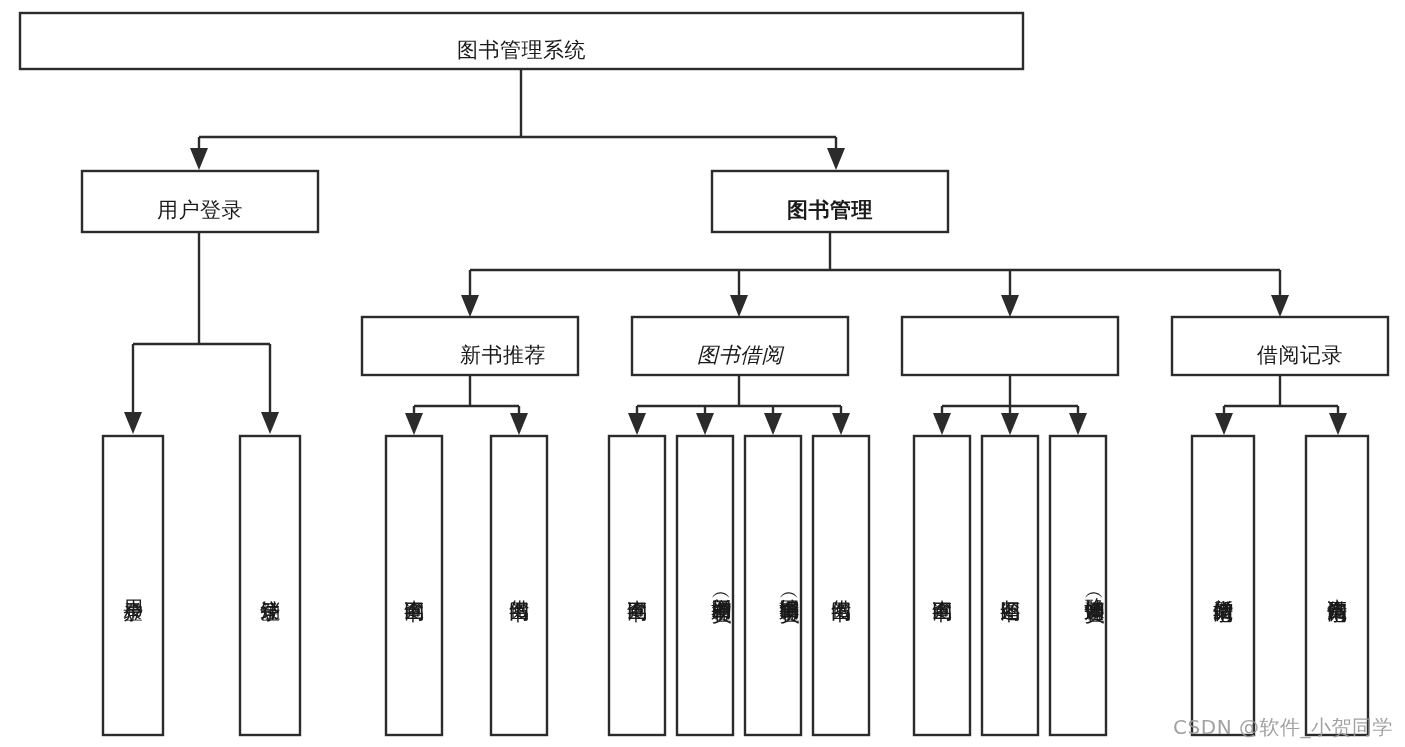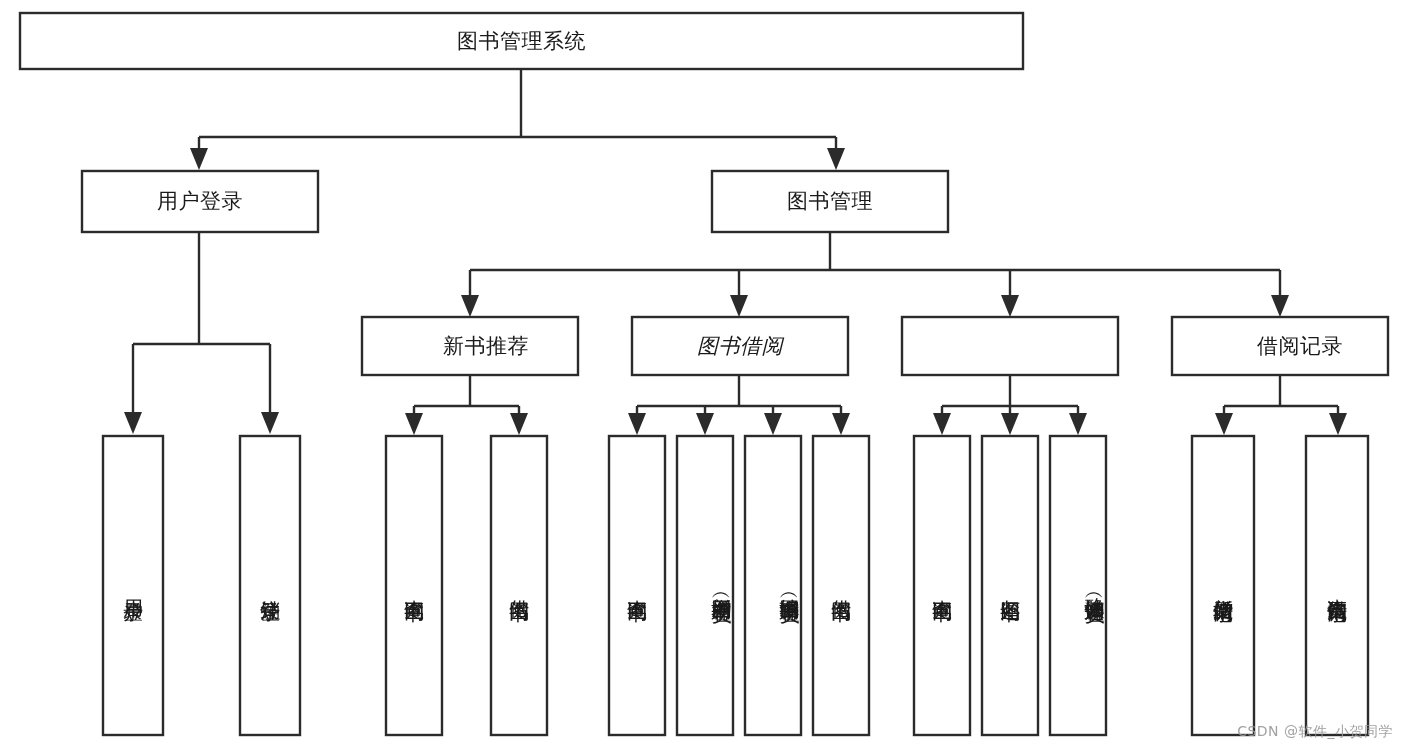--- a/index.html
+++ b/index.html
@@ -45,39 +45,40 @@
     position: absolute;
     display: flex;
     align-items: center;
     justify-content: center;
     color: #1a1a1a;
     font-size: 21px;
     line-height: 1.25;
     letter-spacing: 0.5px;
     white-space: nowrap;
     pointer-events: none;
+    margin-top: 9px;
   }
   .node-label-v {
     position: absolute;
     display: flex;
     align-items: center;
     justify-content: center;
     color: #1a1a1a;
     font-size: 20px;
     line-height: 1.18;
     letter-spacing: 1px;
     writing-mode: vertical-rl;
     text-orientation: upright;
     pointer-events: none;
   }
   .watermark {
     position: absolute;
     right: 12px;
     bottom: 6px;
-    font-size: 14px;
+    font-size: 20px;
     color: #9a9a9a;
     letter-spacing: 0.5px;
     white-space: nowrap;
     opacity: 0.92;
   }
 </style>
 </head>
 <body>
 
 <div id="diagram-root">
@@ -187,23 +188,23 @@
     <rect class="node-rect" x="982" y="436" width="56" height="299"></rect>
     <rect class="node-rect" x="1050" y="436" width="56" height="299"></rect>
 
     <rect class="node-rect" x="1192" y="436" width="62" height="299"></rect>
     <rect class="node-rect" x="1306" y="436" width="62" height="299"></rect>
   </svg>
 
   <div class="node-label-h" style="left:20px; top:13px; width:1003px; height:56px;">图书管理系统</div>
 
   <div class="node-label-h" style="left:82px; top:171px; width:236px; height:61px;">用户登录</div>
-  <div class="node-label-h" style="left:712px; top:171px; width:236px; height:61px;">图书管理</div>
-
-  <div class="node-label-h" style="left:362px; top:317px; width:248px; height:58px;">新书推荐</div>
+  <div class="node-label-h" style="left:712px; top:171px; width:236px; height:61px;font-weight:bold;">图书管理</div>
+
+  <div class="node-label-h" style="left:362px; top:317px; width:248px; height:58px;padding-left:17px;">新书推荐</div>
   <div class="node-label-h" style="left:632px; top:317px; width:216px; height:58px;font-style:italic;">图书借阅</div>
   <div class="node-label-h" style="left:1172px; top:317px; width:256px; height:58px;">借阅记录</div>
 
   <div class="node-label-v" style="left:103px; top:436px; width:60px; height:299px;">用户登录</div>
   <div class="node-label-v" style="left:240px; top:436px; width:60px; height:299px;">注销登录</div>
 
   <div class="node-label-v" style="left:386px; top:436px; width:56px; height:299px;">查询图书</div>
   <div class="node-label-v" style="left:491px; top:436px; width:56px; height:299px;">借阅图书</div>
 
   <div class="node-label-v" style="left:609px; top:436px; width:56px; height:299px;">查询图书</div>

